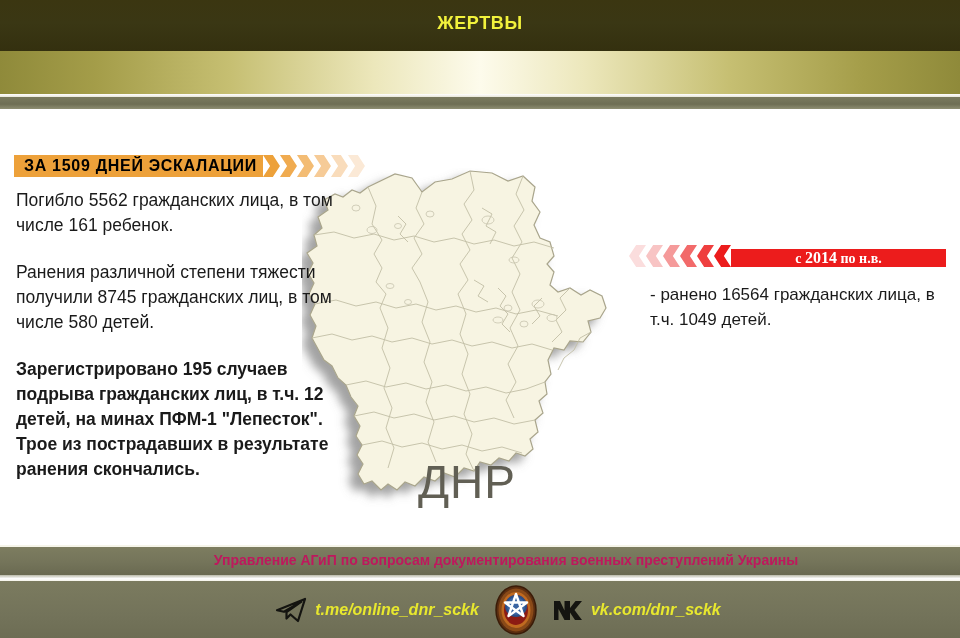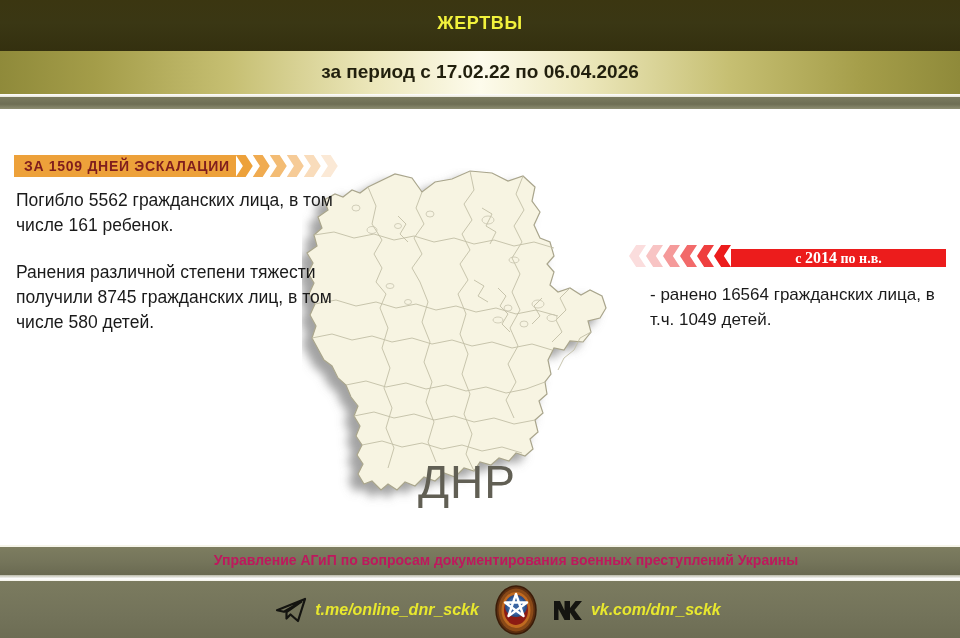--- a/index.html
+++ b/index.html
@@ -97,22 +97,22 @@
     display: flex;
     align-items: stretch;
   }
   .ribbon-left .rl-body {
     background: #eda13a;
     display: flex;
     align-items: center;
     padding: 0 6px 0 10px;
   }
   .ribbon-left .rl-label {
-    color: #7f1d1d;
-    font-size: 14px;
+    color: #000000;
+    font-size: 16px;
     font-weight: bold;
     letter-spacing: 0.7px;
     white-space: nowrap;
     font-family: "Liberation Sans", sans-serif;
   }
   .chev-r {
     width: 17px;
     height: 22px;
     position: relative;
   }
@@ -272,21 +272,20 @@
   .spacer-b { width: 16px; }
 </style>
 </head>
 <body>
 
 <div id="poster">
 
   <div class="hdr-dark"></div>
   <div class="hdr-title">ЖЕРТВЫ</div>
   <div class="hdr-gold"></div>
-  <div class="hdr-sub">за период с 17.02.22 по 06.04.2026</div>
   <div class="hdr-thinline"></div>
   <div class="hdr-olive"></div>
   <div class="hdr-olive-shadow"></div>
 
   <div class="canvas"></div>
 
   <div class="map-wrap">
     <svg class="map-svg" viewBox="0 0 330 370" xmlns="http://www.w3.org/2000/svg" aria-hidden="true">
       <defs>
         <filter id="mapshadow" x="-25%" y="-25%" width="160%" height="160%">
@@ -367,20 +366,21 @@
     <span class="chev-l" style="color:#ef3f3f"></span>
     <span class="chev-l" style="color:#ec1c1c"></span>
     <div class="rr-body">
       <span class="rr-label"><span>с </span><span class="yr">2014</span><span> по н.в.</span></span>
     </div>
   </div>
 
   <div class="txt-left">
     <p>Погибло 5562 гражданских лица, в том числе 161 ребенок.</p>
     <p>Ранения различной степени тяжести получили 8745 гражданских лиц, в том числе 580 детей.</p>
+    <p class="bold">Зарегистрировано 195 случаев подрыва гражданских лиц, в т.ч. 12 детей, на минах ПФМ-1 "Лепесток". Трое из пострадавших в результате ранения скончались.</p>
   </div>
 
   <div class="txt-right">
     <p>- ранено 16564 гражданских лица, в т.ч. 1049 детей.</p>
   </div>
 
   <div class="ft-line1"></div>
   <div class="ft-band1"></div>
   <div class="ft-band1-text">Управление АГиП по вопросам документирования военных преступлений Украины</div>
   <div class="ft-gap"></div>

